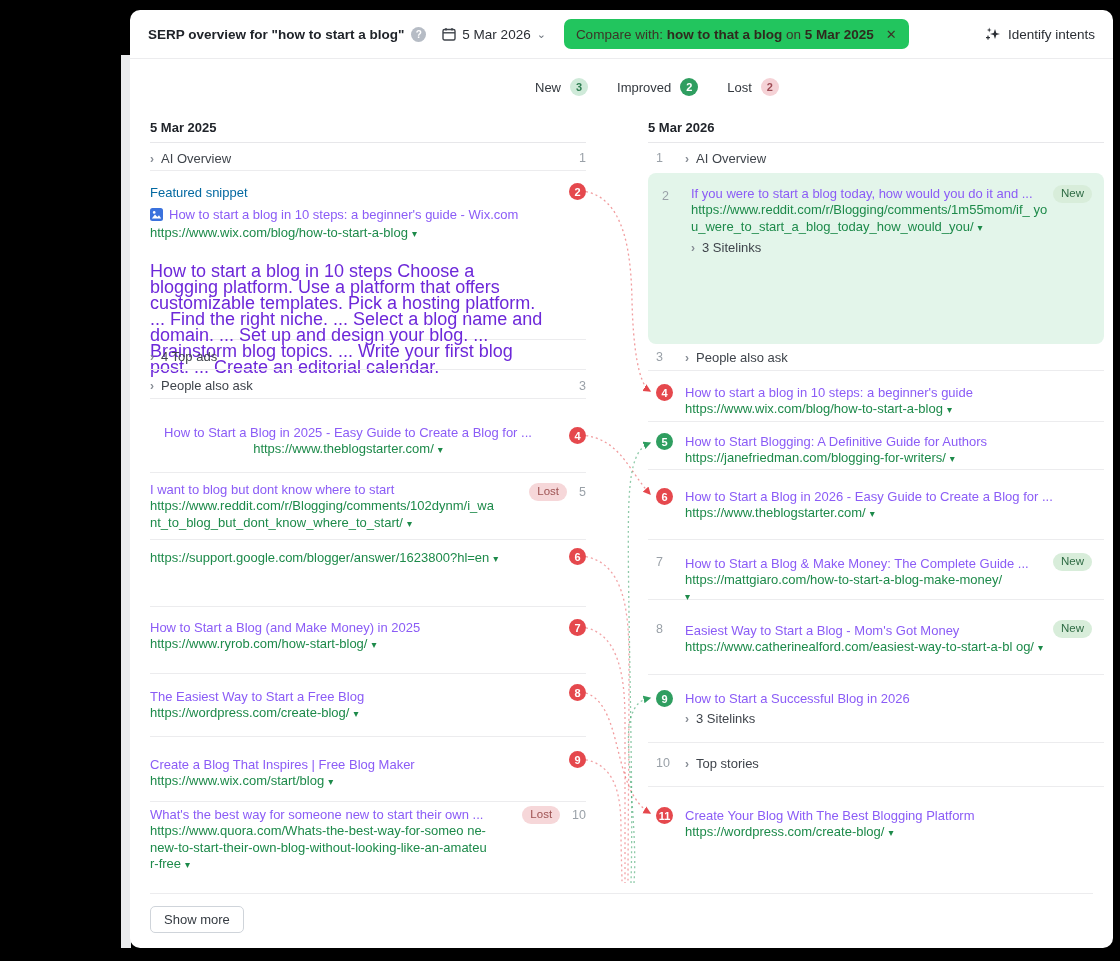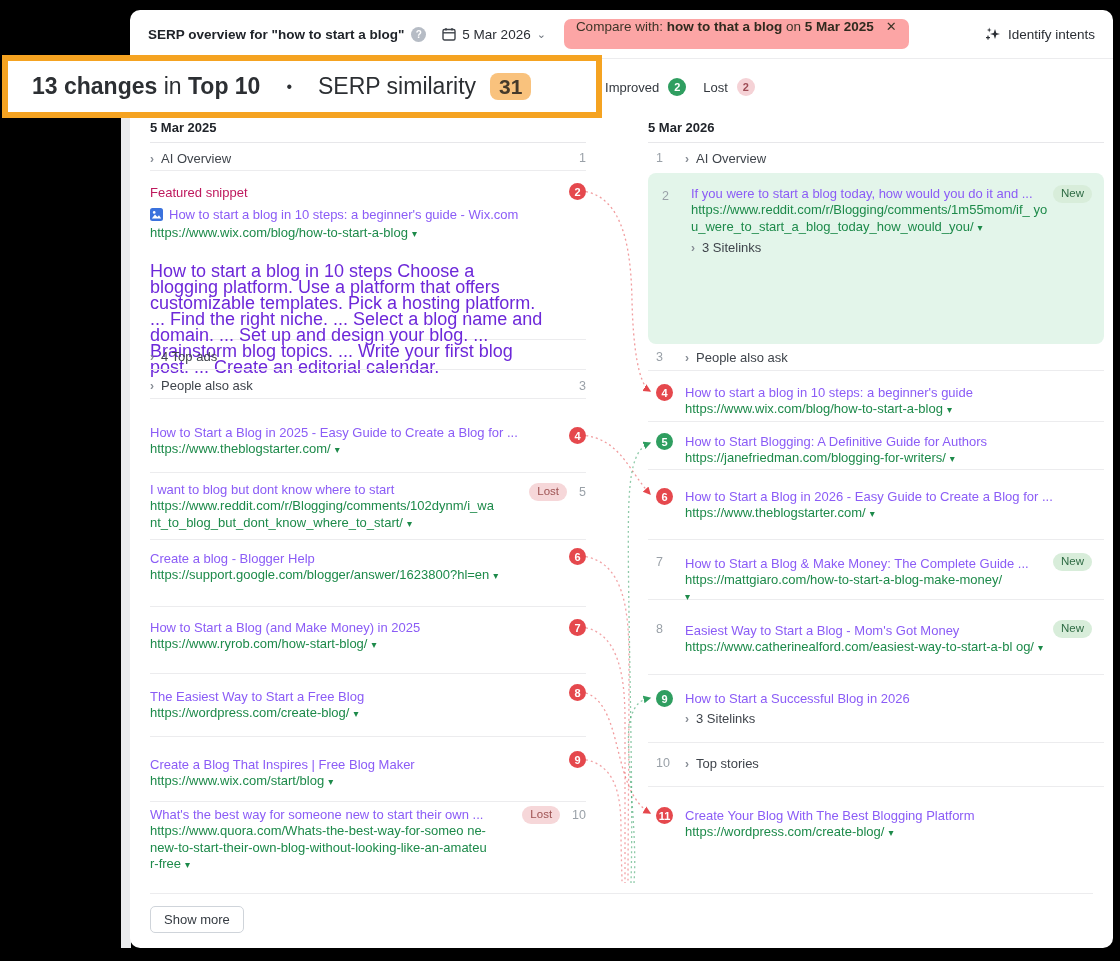--- a/index.html
+++ b/index.html
@@ -9,36 +9,36 @@
   .card{position:absolute;left:130px;top:10px;width:983px;height:938px;background:#fff;border-radius:10px;}
 
   
   .hdr{position:absolute;top:0;left:0;right:0;height:49px;display:flex;align-items:center;
        padding:0 18px;border-bottom:1px solid #ececee;box-sizing:border-box;}
   .hdr-title{font-weight:700;font-size:13.5px;color:#20242a;}
   .help{width:15px;height:15px;border-radius:50%;background:#b6bcc5;color:#fff;font-size:10px;font-weight:700;
         display:flex;align-items:center;justify-content:center;margin-left:7px;cursor:pointer;}
   .datepick{display:flex;align-items:center;gap:6px;margin-left:16px;font-size:13.5px;color:#2a2e34;cursor:pointer;}
   .datepick .chev{color:#6c737c;font-size:11px;}
-  .cmp-pill{display:flex;margin-left:18px;background:#fca5a5;border-radius:7px;
+  .cmp-pill{display:flex;align-items:center;margin-left:18px;background:#22c55e;border-radius:7px;
             height:30px;padding:0 12px;font-size:13.5px;color:#3c3427;white-space:pre;}
   .cmp-pill b{font-weight:700;color:#2f2a1e;}
   .cmp-close{margin-left:12px;font-weight:700;color:#3c3427;cursor:pointer;font-size:13px;}
   .spacer{flex:1;}
   .identify{display:flex;align-items:center;gap:7px;font-size:13.5px;color:#2a2e34;cursor:pointer;}
 
   
   .stats{position:absolute;top:68px;left:405px;display:flex;align-items:center;gap:9px;
          font-size:13px;color:#33383e;}
   .cbadge{min-width:18px;height:18px;border-radius:10px;display:flex;align-items:center;justify-content:center;
           font-size:11px;font-weight:700;padding:0 2px;box-sizing:border-box;}
   .cb-lgreen{background:#cfead9;color:#2e7d51;}
   .cb-green{background:#2f9e60;color:#fff;}
   .cb-pink{background:#f5d2d6;color:#9e4c55;}
-  .gap-l{margin-left:8px;}
+  .gap-l{margin-left:20px;}
 
   
   .callout{position:absolute;left:2px;top:55px;width:564px;height:51px;background:#fff;
            border:6px solid #f5a321;display:flex;align-items:center;padding:0 0 0 24px;z-index:30;}
   .callout .big{font-size:23px;color:#2c2f33;}
   .callout b{font-weight:700;}
   .callout .dot{margin:0 26px;font-size:16px;color:#2c2f33;}
   .sim-badge{margin-left:14px;background:#f9c27d;color:#45392a;font-size:21px;font-weight:600;
              border-radius:8px;padding:3px 9px;line-height:1;}
 
@@ -50,21 +50,21 @@
   .row{position:absolute;box-sizing:border-box;}
   .bb{border-bottom:1px solid #ececee;}
   .featrow{font-size:13px;color:#3f444b;display:flex;align-items:center;gap:7px;}
   .chevi{color:#878d95;font-size:12px;font-weight:700;}
   .title{color:#8b5cf6;font-size:13px;line-height:17px;white-space:nowrap;cursor:pointer;}
   .title.wrap{white-space:normal;}
   .url{color:#1d8a4a;font-size:13px;line-height:16.5px;word-break:break-all;cursor:pointer;}
   .dd{color:#1d8a4a;font-size:10px;margin-left:4px;}
   .dd.block{display:block;margin-left:0;}
   .desc{color:#6d28d9;font-size:18px;line-height:16px;margin-top:20px;}
-  .featlabel{color:#be185d;font-size:13px;}
+  .featlabel{color:#0369a1;font-size:13px;}
   .num{color:#9aa1a8;font-size:12.5px;}
   .rkbadge{width:17px;height:17px;border-radius:50%;color:#fff;font-size:11px;font-weight:700;
            display:flex;align-items:center;justify-content:center;flex:none;}
   .rk-red{background:#e5484d;}
   .rk-green{background:#2f9e60;}
   .pill{font-size:11.5px;border-radius:10px;padding:2px 8px;line-height:1.2;}
   .pill.lost{background:#f6d7d9;color:#9e5252;}
   .pill.new{background:#d8edda;color:#2f6b44;}
   .lmeta{position:absolute;right:0;display:flex;align-items:center;gap:12px;}
   .rmeta{position:absolute;left:8px;display:flex;align-items:center;gap:10px;}
@@ -163,21 +163,21 @@
       <div class="featrow" style="padding-top:8px;">
           <span class="chevi">›</span>
           <span>People also ask</span>
         </div>
       <div class="lmeta" style="top:9px;">
           <span class="num">3</span>
         </div>
     </div>
 
     <div class="row lc bb" style="top:389px;height:74px;">
-      <div class="l-content" style="padding-top:25px;">
+      <div class="l-content" style="padding-top:25px;text-align:center;">
         <div class="title">How to Start a Blog in 2025 - Easy Guide to Create a Blog for ...</div>
         <div class="url"><span>https://www.theblogstarter.com/</span><span class="dd">▾</span></div>
       </div>
       <div class="lmeta" style="top:28px;">
           <span class="rkbadge rk-red">4</span>
         </div>
     </div>
 
     <div class="row lc bb" style="top:463px;height:67px;">
       <div class="l-content" style="padding-top:8px;padding-right:90px;">
@@ -185,21 +185,20 @@
         <div class="url"><span>https://www.reddit.com/r/Blogging/comments/102dynm/i_want_to_blog_but_dont_know_where_to_start/</span><span class="dd">▾</span></div>
       </div>
       <div class="lmeta" style="top:10px;">
           <span class="pill lost">Lost</span>
           <span class="num">5</span>
         </div>
     </div>
 
     <div class="row lc bb" style="top:530px;height:67px;">
       <div class="l-content" style="padding-top:10px;">
-        <div class="title">Create a blog - Blogger Help</div>
         <div class="url"><span>https://support.google.com/blogger/answer/1623800?hl=en</span><span class="dd">▾</span></div>
       </div>
       <div class="lmeta" style="top:8px;">
           <span class="rkbadge rk-red">6</span>
         </div>
     </div>
 
     <div class="row lc bb" style="top:597px;height:67px;">
       <div class="l-content" style="padding-top:12px;">
         <div class="title">How to Start a Blog (and Make Money) in 2025</div>
@@ -379,19 +378,13 @@
       <path stroke="#e5484d" stroke-opacity="0.55" marker-end="url(#ar)" d="M581,435 C620,438 628,470 650,494"></path>
       <path stroke="#e5484d" stroke-opacity="0.5" d="M581,556 C624,560 629,610 629,660 C629,760 628,840 628,883"></path>
       <path stroke="#e5484d" stroke-opacity="0.5" d="M581,627 C620,631 625,680 625,720 C625,790 625,845 625,883"></path>
       <path stroke="#e5484d" stroke-opacity="0.55" marker-end="url(#ar)" d="M581,692 C625,698 610,790 650,813"></path>
       <path stroke="#e5484d" stroke-opacity="0.5" d="M581,759 C618,763 621,800 621,830 C621,855 622,872 622,883"></path>
       <path stroke="#2f9e60" stroke-opacity="0.55" marker-end="url(#ag)" d="M631,883 C634,780 626,560 629,500 C631,462 637,448 650,443"></path>
       <path stroke="#2f9e60" stroke-opacity="0.55" marker-end="url(#ag)" d="M634,883 C638,830 624,745 630,720 C635,703 641,700 650,698"></path>
     </g>
   </svg>
 
-  <div class="callout">
-    <span class="big"><b>13 changes</b><span> in </span><b>Top 10</b></span>
-    <span class="dot">•</span>
-    <span class="big">SERP similarity</span>
-    <span class="sim-badge">31</span>
-  </div>
 </div>
 
 </body></html>

